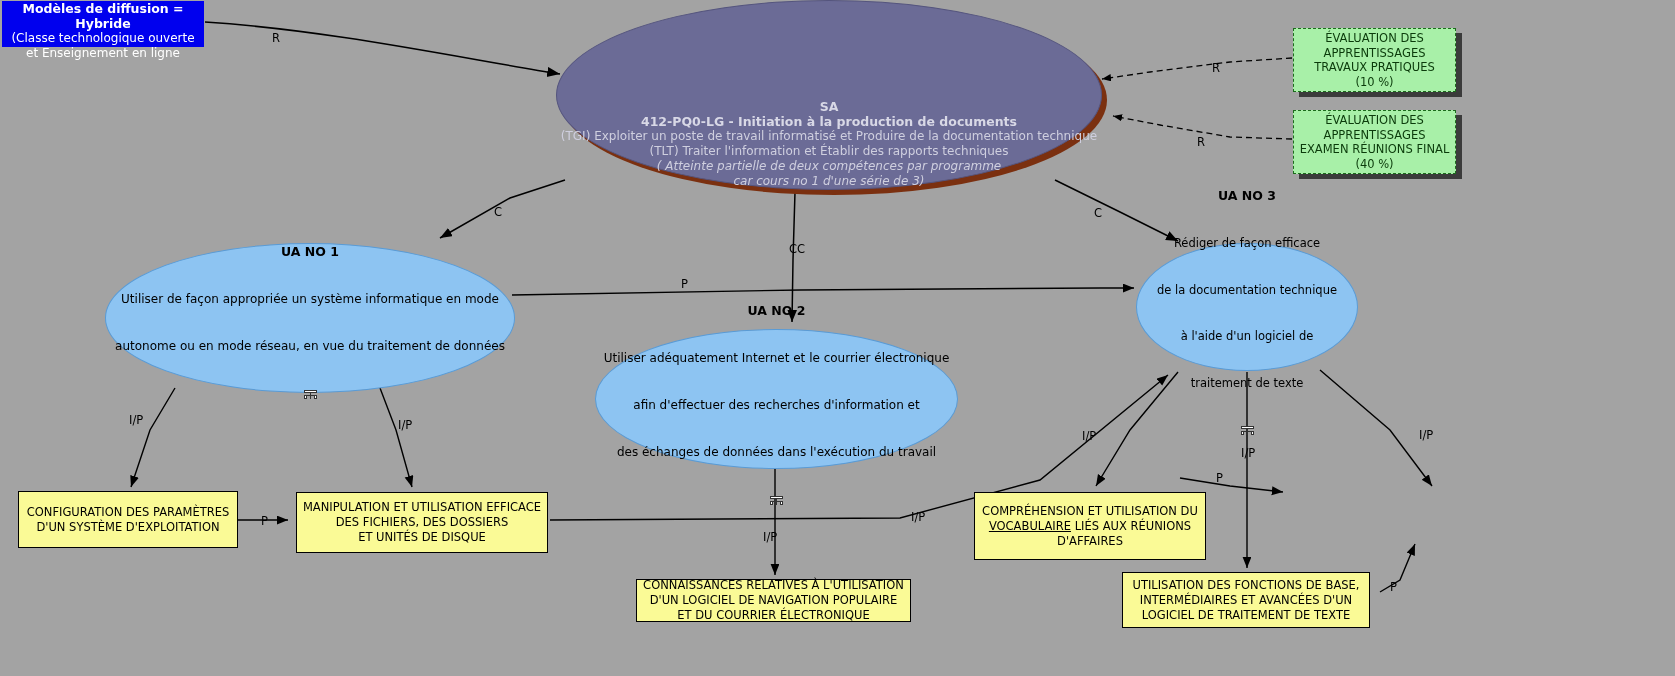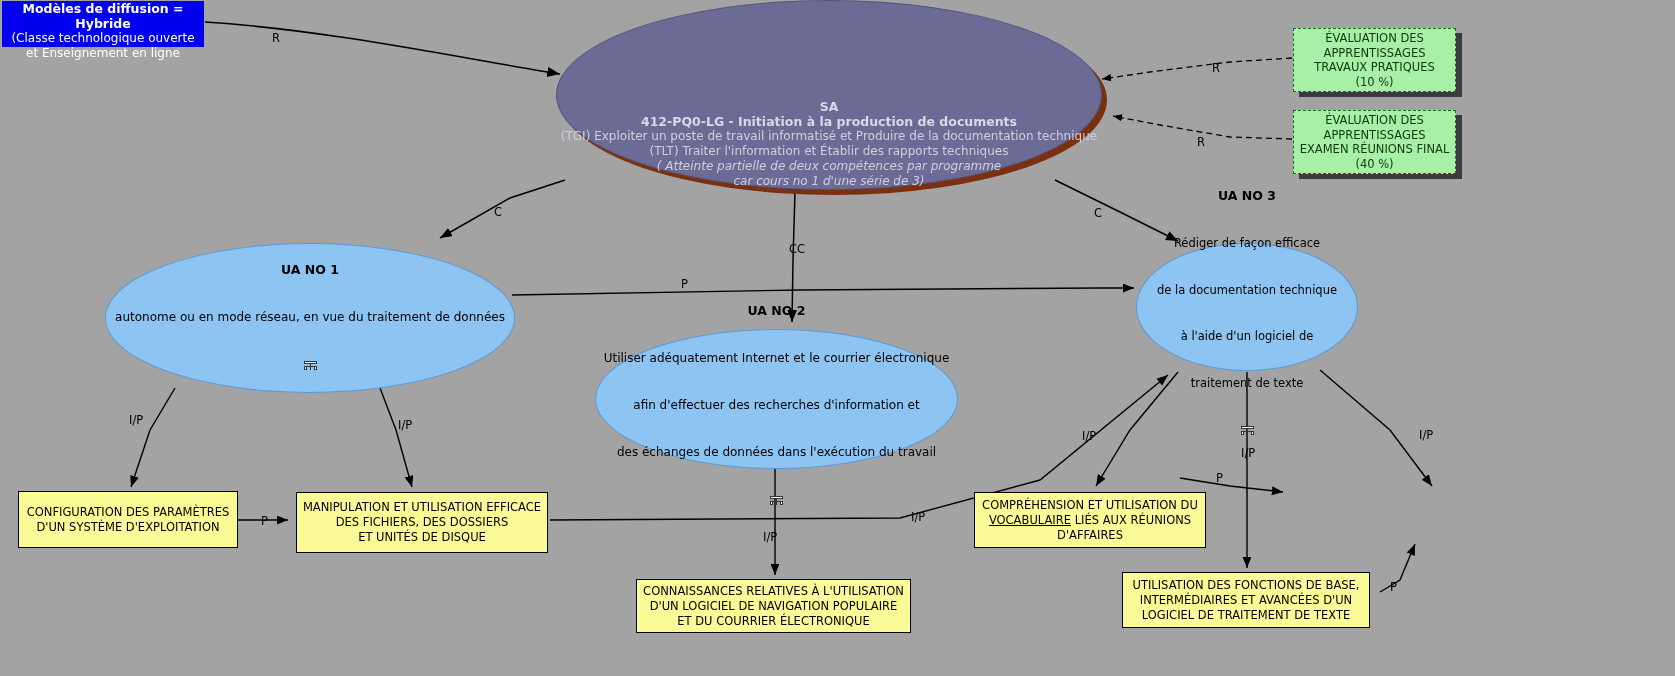--- a/index.html
+++ b/index.html
@@ -121,20 +121,21 @@
     <span class="ttl">SA</span>
     <span class="sub">412-PQ0-LG - Initiation à la production de documents</span>
     <span class="ln">(TGI) Exploiter un poste de travail informatisé et Produire de la documentation technique</span>
     <span class="ln">(TLT) Traiter l'information et Établir des rapports techniques</span>
     <span class="it">( Atteinte partielle de deux compétences par programme</span>
     <span class="it">car cours no 1 d'une série de 3)</span>
   </div>
 
   <div class="ua" id="ua1">
     <span class="ttl">UA NO 1</span>
+    <span class="ln">Utiliser de façon appropriée un système informatique en mode</span>
     <span class="ln">autonome ou en mode réseau, en vue du traitement de données</span>
     <span class="mini">
       <span class="bar"></span>
         <span class="stem"></span>
         <span class="lft"></span>
         <span class="rgt"></span>
       <span class="d1"></span>
         <span class="d2"></span>
     </span>
   </div>
@@ -190,27 +191,27 @@
     <span>CONFIGURATION DES PARAMÈTRES</span>
     <span>D'UN SYSTÈME D'EXPLOITATION</span>
   </div>
 
   <div class="yellow" style="left:296px;top:492px;width:252px;height:61px;">
     <span>MANIPULATION ET UTILISATION EFFICACE</span>
     <span>DES FICHIERS, DES DOSSIERS</span>
     <span>ET UNITÉS DE DISQUE</span>
   </div>
 
-  <div class="yellow" style="left:636px;top:579px;width:275px;height:54px;justify-content:center;">
+  <div class="yellow" style="left:636px;top:579px;width:275px;height:43px;justify-content:center;">
     <span>CONNAISSANCES RELATIVES À L'UTILISATION</span>
     <span>D'UN LOGICIEL DE NAVIGATION POPULAIRE</span>
     <span>ET DU COURRIER ÉLECTRONIQUE</span>
   </div>
 
-  <div class="yellow" style="left:974px;top:492px;width:232px;height:56px;">
+  <div class="yellow" style="left:974px;top:492px;width:232px;height:68px;">
     <span>COMPRÉHENSION ET UTILISATION DU</span>
     <span><u>VOCABULAIRE</u> LIÉS AUX RÉUNIONS</span>
     <span>D'AFFAIRES</span>
   </div>
 
 
   <div class="yellow" style="left:1122px;top:572px;width:248px;height:56px;">
     <span>UTILISATION DES FONCTIONS DE BASE,</span>
     <span>INTERMÉDIAIRES ET AVANCÉES D'UN</span>
     <span>LOGICIEL DE TRAITEMENT DE TEXTE</span>

